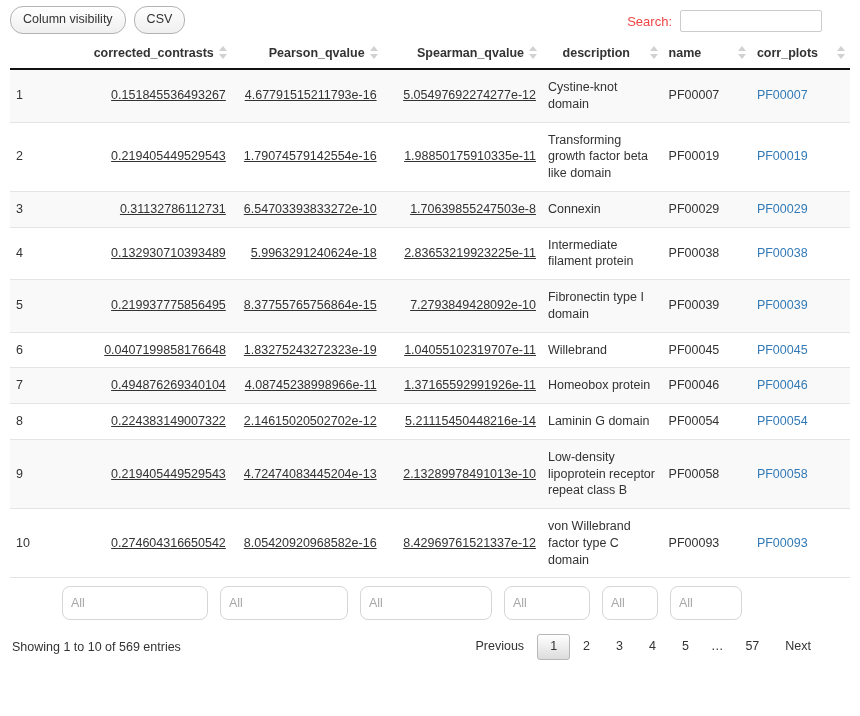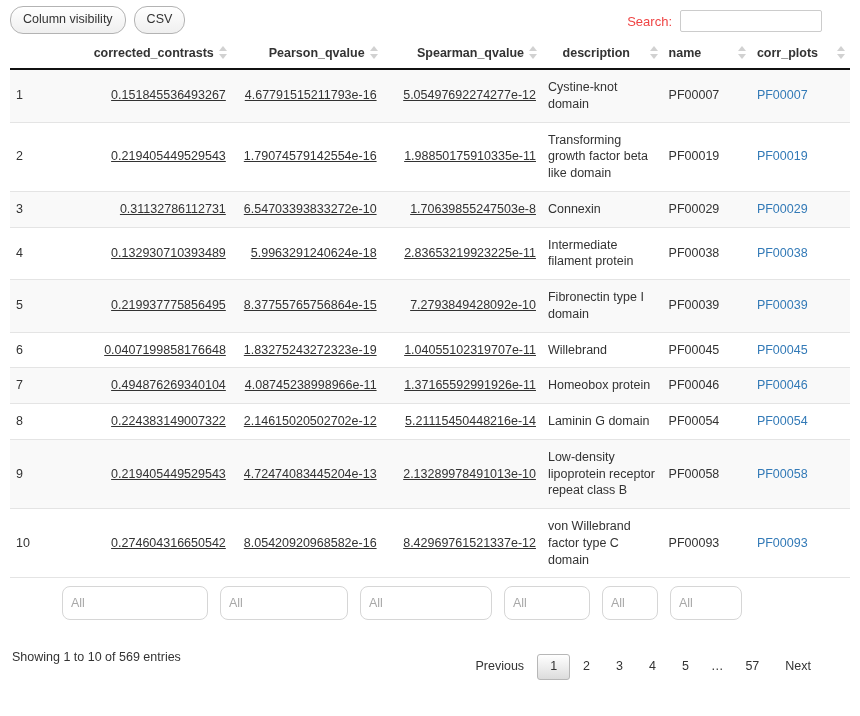--- a/index.html
+++ b/index.html
@@ -88,21 +88,21 @@
     font-family: "Liberation Sans", sans-serif; font-size: 12.5px;
     padding: 16px 8px; color: #333;
   }
   .finput::placeholder { color: #a8a8a8; }
   .w0 { width: 146px; } .w1 { width: 128px; } .w2 { width: 132px; }
   .w3 { width: 86px; }  .w4 { width: 56px; }  .w5 { width: 72px; }
 
   
   .bottombar { display: flex; align-items: center; justify-content: space-between; padding: 10px 0 0 0; }
   .info { font-size: 12.5px; color: #333; padding-left: 2px; }
-  .pager { display: flex; align-items: flex-end; gap: 0; padding-right: 26px; margin-top: 20px; }
+  .pager { display: flex; align-items: flex-end; gap: 0; padding-right: 26px; }
   .pg {
     font-size: 12.5px; color: #333;
     padding: 5px 12px; cursor: pointer;
     border: 1px solid transparent; border-radius: 3px;
     line-height: 1.1; text-align: center;
   }
   .pg.current {
     background: linear-gradient(180deg, #ffffff 0%, #dcdcdc 100%);
     border: 1px solid #b7b7b7;
   }

